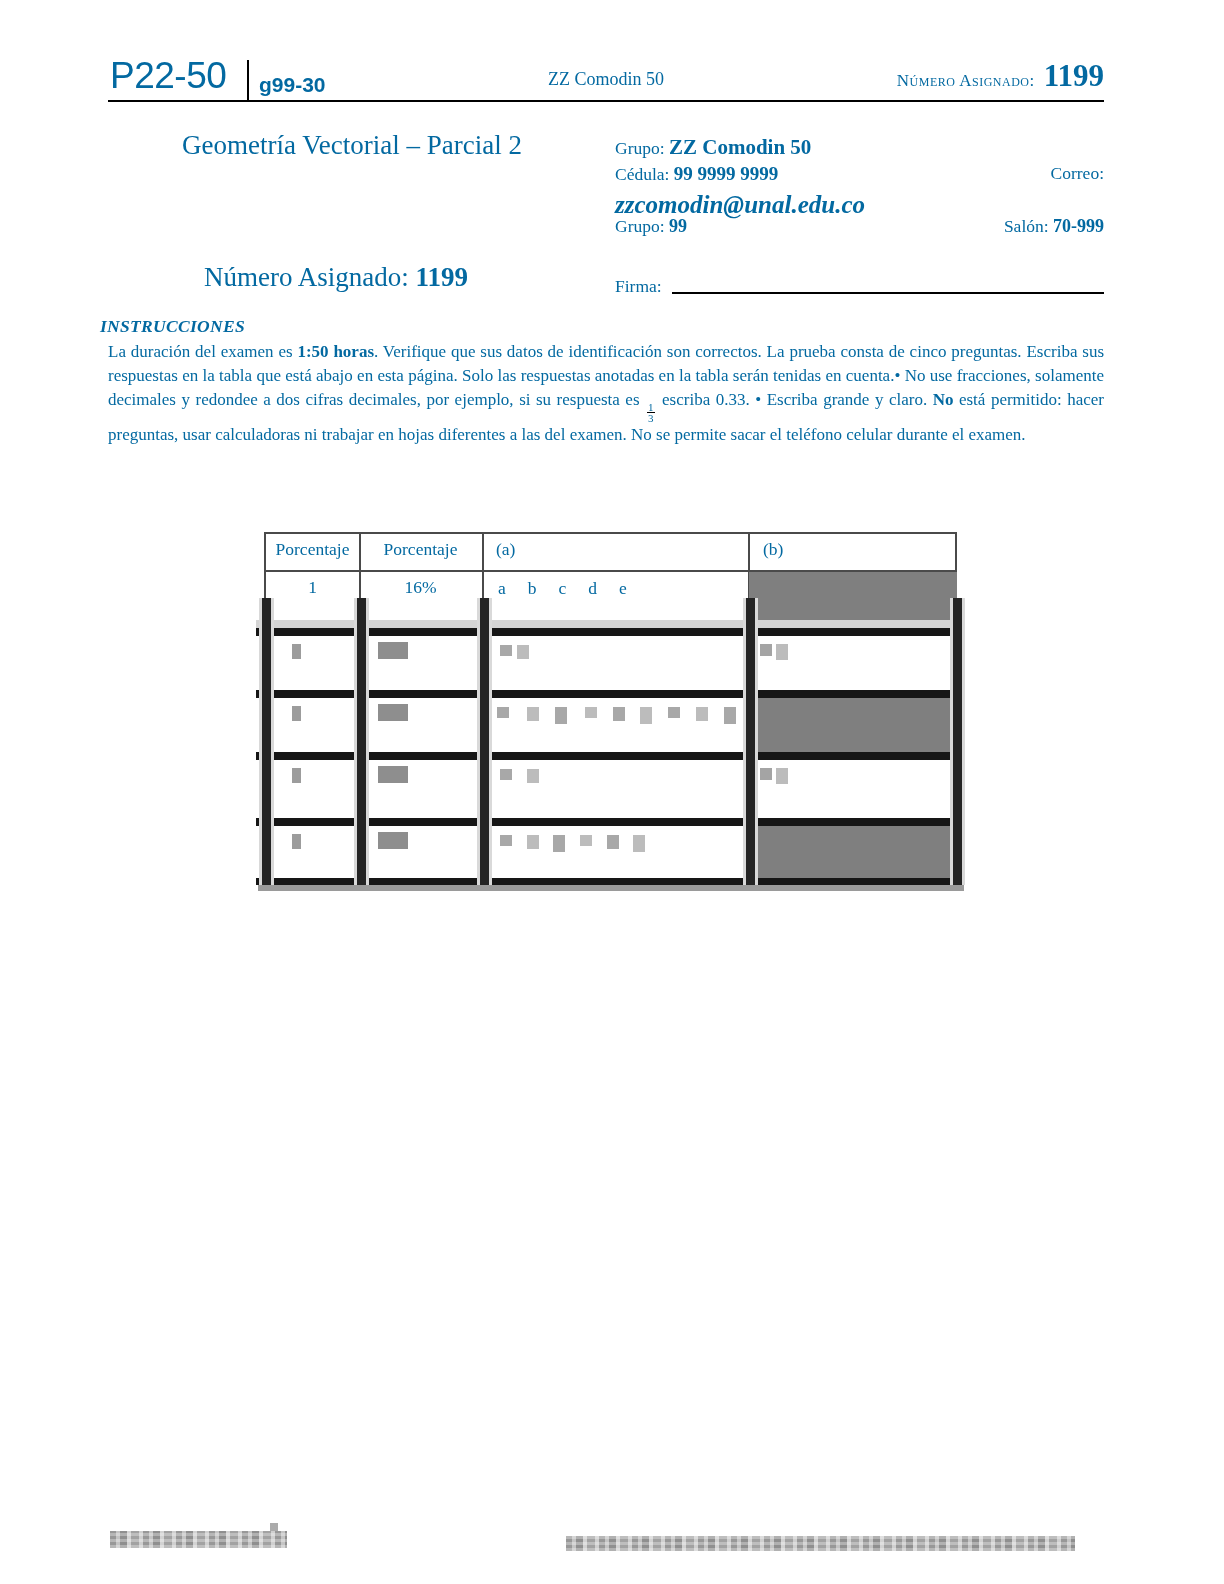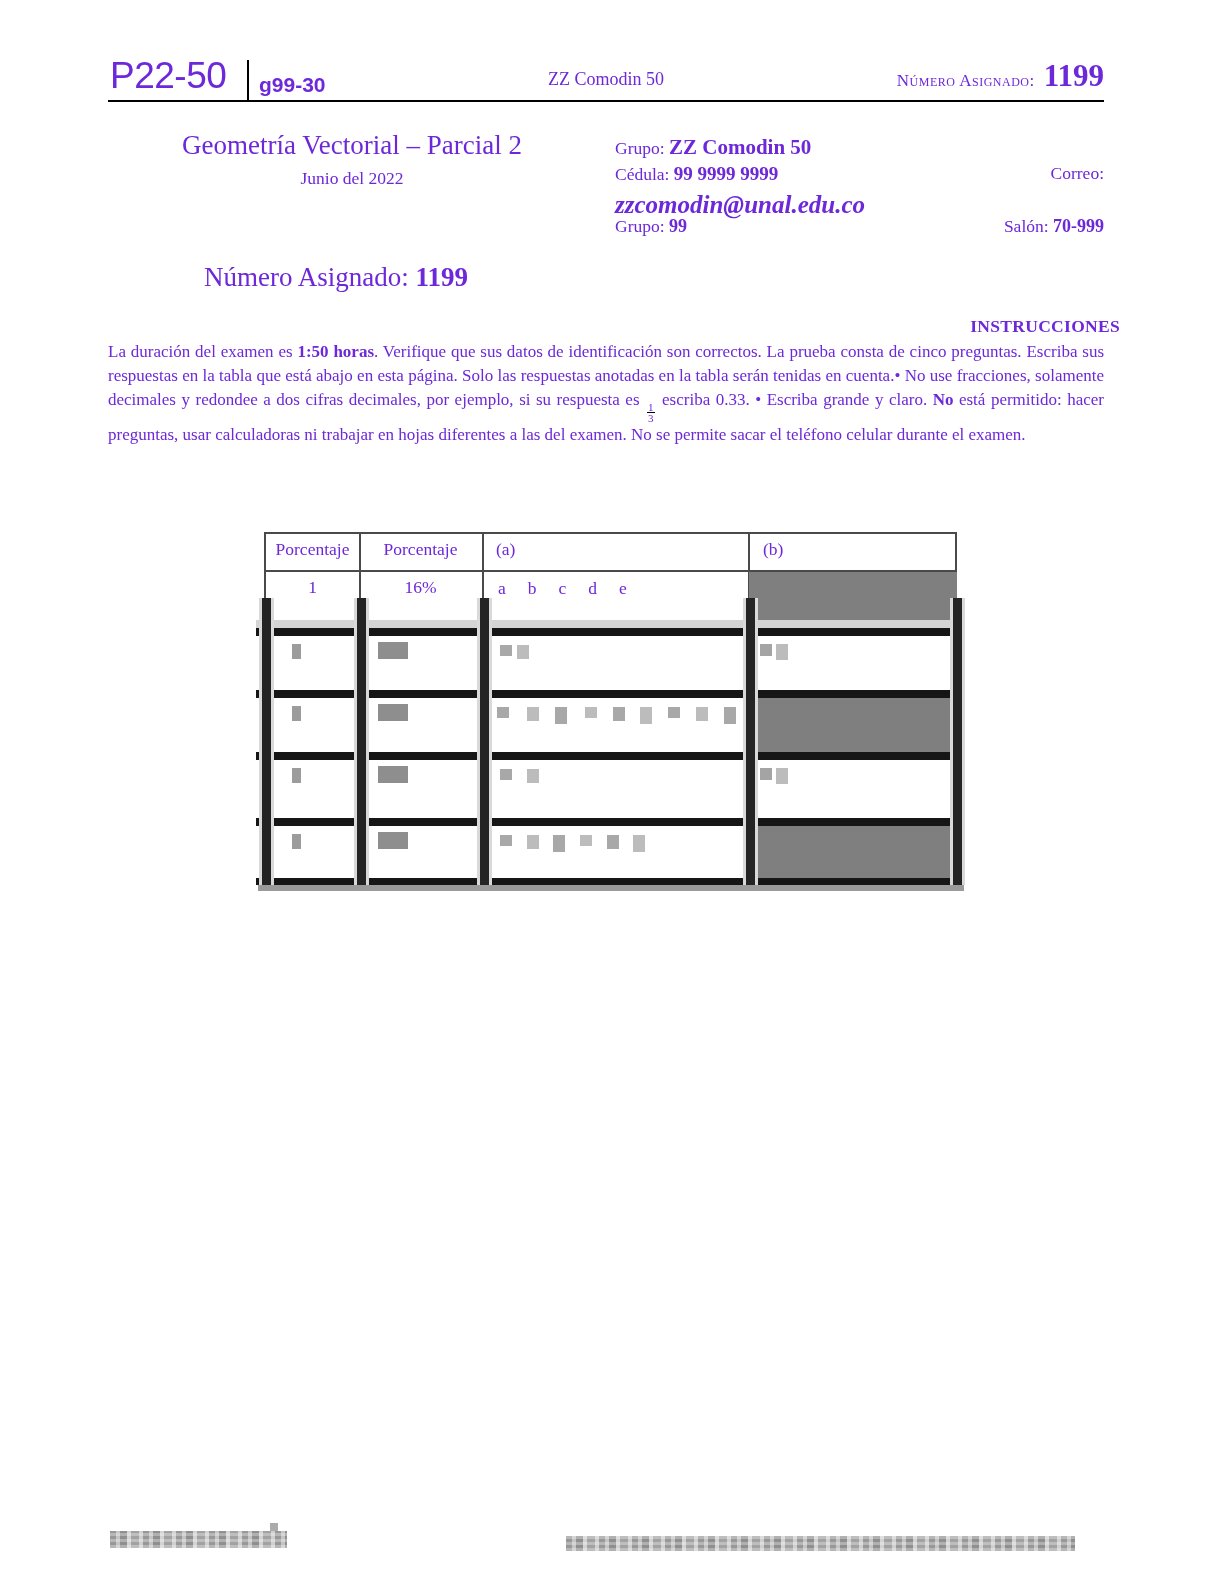--- a/index.html
+++ b/index.html
@@ -1,16 +1,16 @@
 <!DOCTYPE html>
 <html><head>
 <meta charset="utf-8">
 <style>
   html,body{margin:0;padding:0;background:#ffffff;}
-  .page{position:relative;width:1224px;height:1584px;background:#fff;color:#6d28d9;
+  .page{position:relative;width:1224px;height:1584px;background:#fff;color:#0369a1;
         font-family:"Liberation Serif", serif;overflow:hidden;}
   .abs{position:absolute;}
 
   
   .exam-code{left:110px;top:55px;font-family:"Liberation Sans",sans-serif;
              font-size:37px;font-weight:500;letter-spacing:-0.5px;}
   .hdr-sep{left:247px;top:60px;width:2px;height:40px;background:#000;}
   .group-code{left:259px;top:73px;font-family:"Liberation Sans",sans-serif;
               font-size:21px;font-weight:700;}
   .hdr-student{left:108px;top:69px;width:996px;text-align:center;font-size:18px;}
@@ -31,22 +31,22 @@
   .iname{font-size:21px;font-weight:700;}
   .ice{font-size:19px;font-weight:700;}
   .iemail{font-size:25px;font-weight:700;font-style:italic;}
   .ismall{font-size:18px;font-weight:700;}
   .right{position:absolute;right:0;top:0;font-weight:400;}
   .firma{left:615px;top:275px;width:489px;display:flex;align-items:flex-end;
          font-size:17.5px;height:22px;}
   .sig-line{flex:1;border-bottom:2px solid #000;margin:0 0 3px 10px;height:1px;}
 
   
-  .instr-head{left:124px;top:316px;width:996px;text-align:right;
-              font-weight:700;font-size:17.5px;letter-spacing:0.3px;}
+  .instr-head{left:100px;top:316px;width:996px;text-align:left;
+              font-weight:700;font-size:17.5px;letter-spacing:0.3px;font-style:italic;}
   .instr-p{left:108px;top:340px;width:996px;font-size:17px;line-height:23.8px;
            text-align:justify;}
   .frac{display:inline-flex;flex-direction:column;vertical-align:-6px;
         font-size:11px;line-height:10px;text-align:center;padding:0 2px;}
   .frac .num{border-bottom:1px solid #000;padding:0 1px;}
 
   
   .tbl-title{left:265px;top:501px;width:692px;text-align:center;font-weight:700;
              font-size:19px;letter-spacing:0.6px;}
   .ct{left:264px;top:532px;width:693px;height:96px;
@@ -87,21 +87,20 @@
   <div class="abs hdr-sep"></div>
   <div class="abs group-code">g99-30</div>
   <div class="abs hdr-student">ZZ Comodin 50</div>
   <div class="abs hdr-assigned">
     <span class="lbl">Número Asignado:</span>
     <span class="num">1199</span>
   </div>
   <div class="abs hdr-rule"></div>
 
   <div class="abs course-title">Geometría Vectorial – Parcial 2</div>
-  <div class="abs course-date">Junio del 2022</div>
   <div class="abs assigned-line">
     <span>Número Asignado:</span>
     <b>1199</b>
   </div>
 
   <div class="abs info">
     <div class="row" style="top:0;">
       <span>Grupo:</span>
       <span class="iname">ZZ Comodin 50</span>
     </div>
@@ -116,20 +115,24 @@
     <div class="row" style="top:81px;">
       <span>Grupo:</span>
       <span class="ismall">99</span>
       <span class="right">
         <span>Salón:</span>
         <span class="ismall">70-999</span>
       </span>
     </div>
   </div>
 
+  <div class="abs firma">
+    <span>Firma:</span>
+    <span class="sig-line"></span>
+  </div>
 
   <div class="abs instr-head">INSTRUCCIONES</div>
   <div class="abs instr-p" id="instr-p"><span>La duración del examen es </span><b>1:50 horas</b><span>. Verifique que sus datos de identificación son correctos. La prueba consta de cinco preguntas. Escriba sus respuestas en la tabla que está abajo en esta página. Solo las respuestas anotadas en la tabla serán tenidas en cuenta.</span><span>• No use fracciones, solamente decimales y redondee a dos cifras decimales, por ejemplo, si su respuesta es </span><span class="frac">
         <span class="num">1</span>
         <span>3</span>
       </span><span> escriba 0.33. </span><span>• Escriba grande y claro. </span><b>No</b><span> está permitido: hacer preguntas, usar calculadoras ni trabajar en hojas diferentes a las del examen. No se permite sacar el teléfono celular durante el examen.</span></div>
 
 
   <div class="abs ct">
     <div class="hline"></div>

